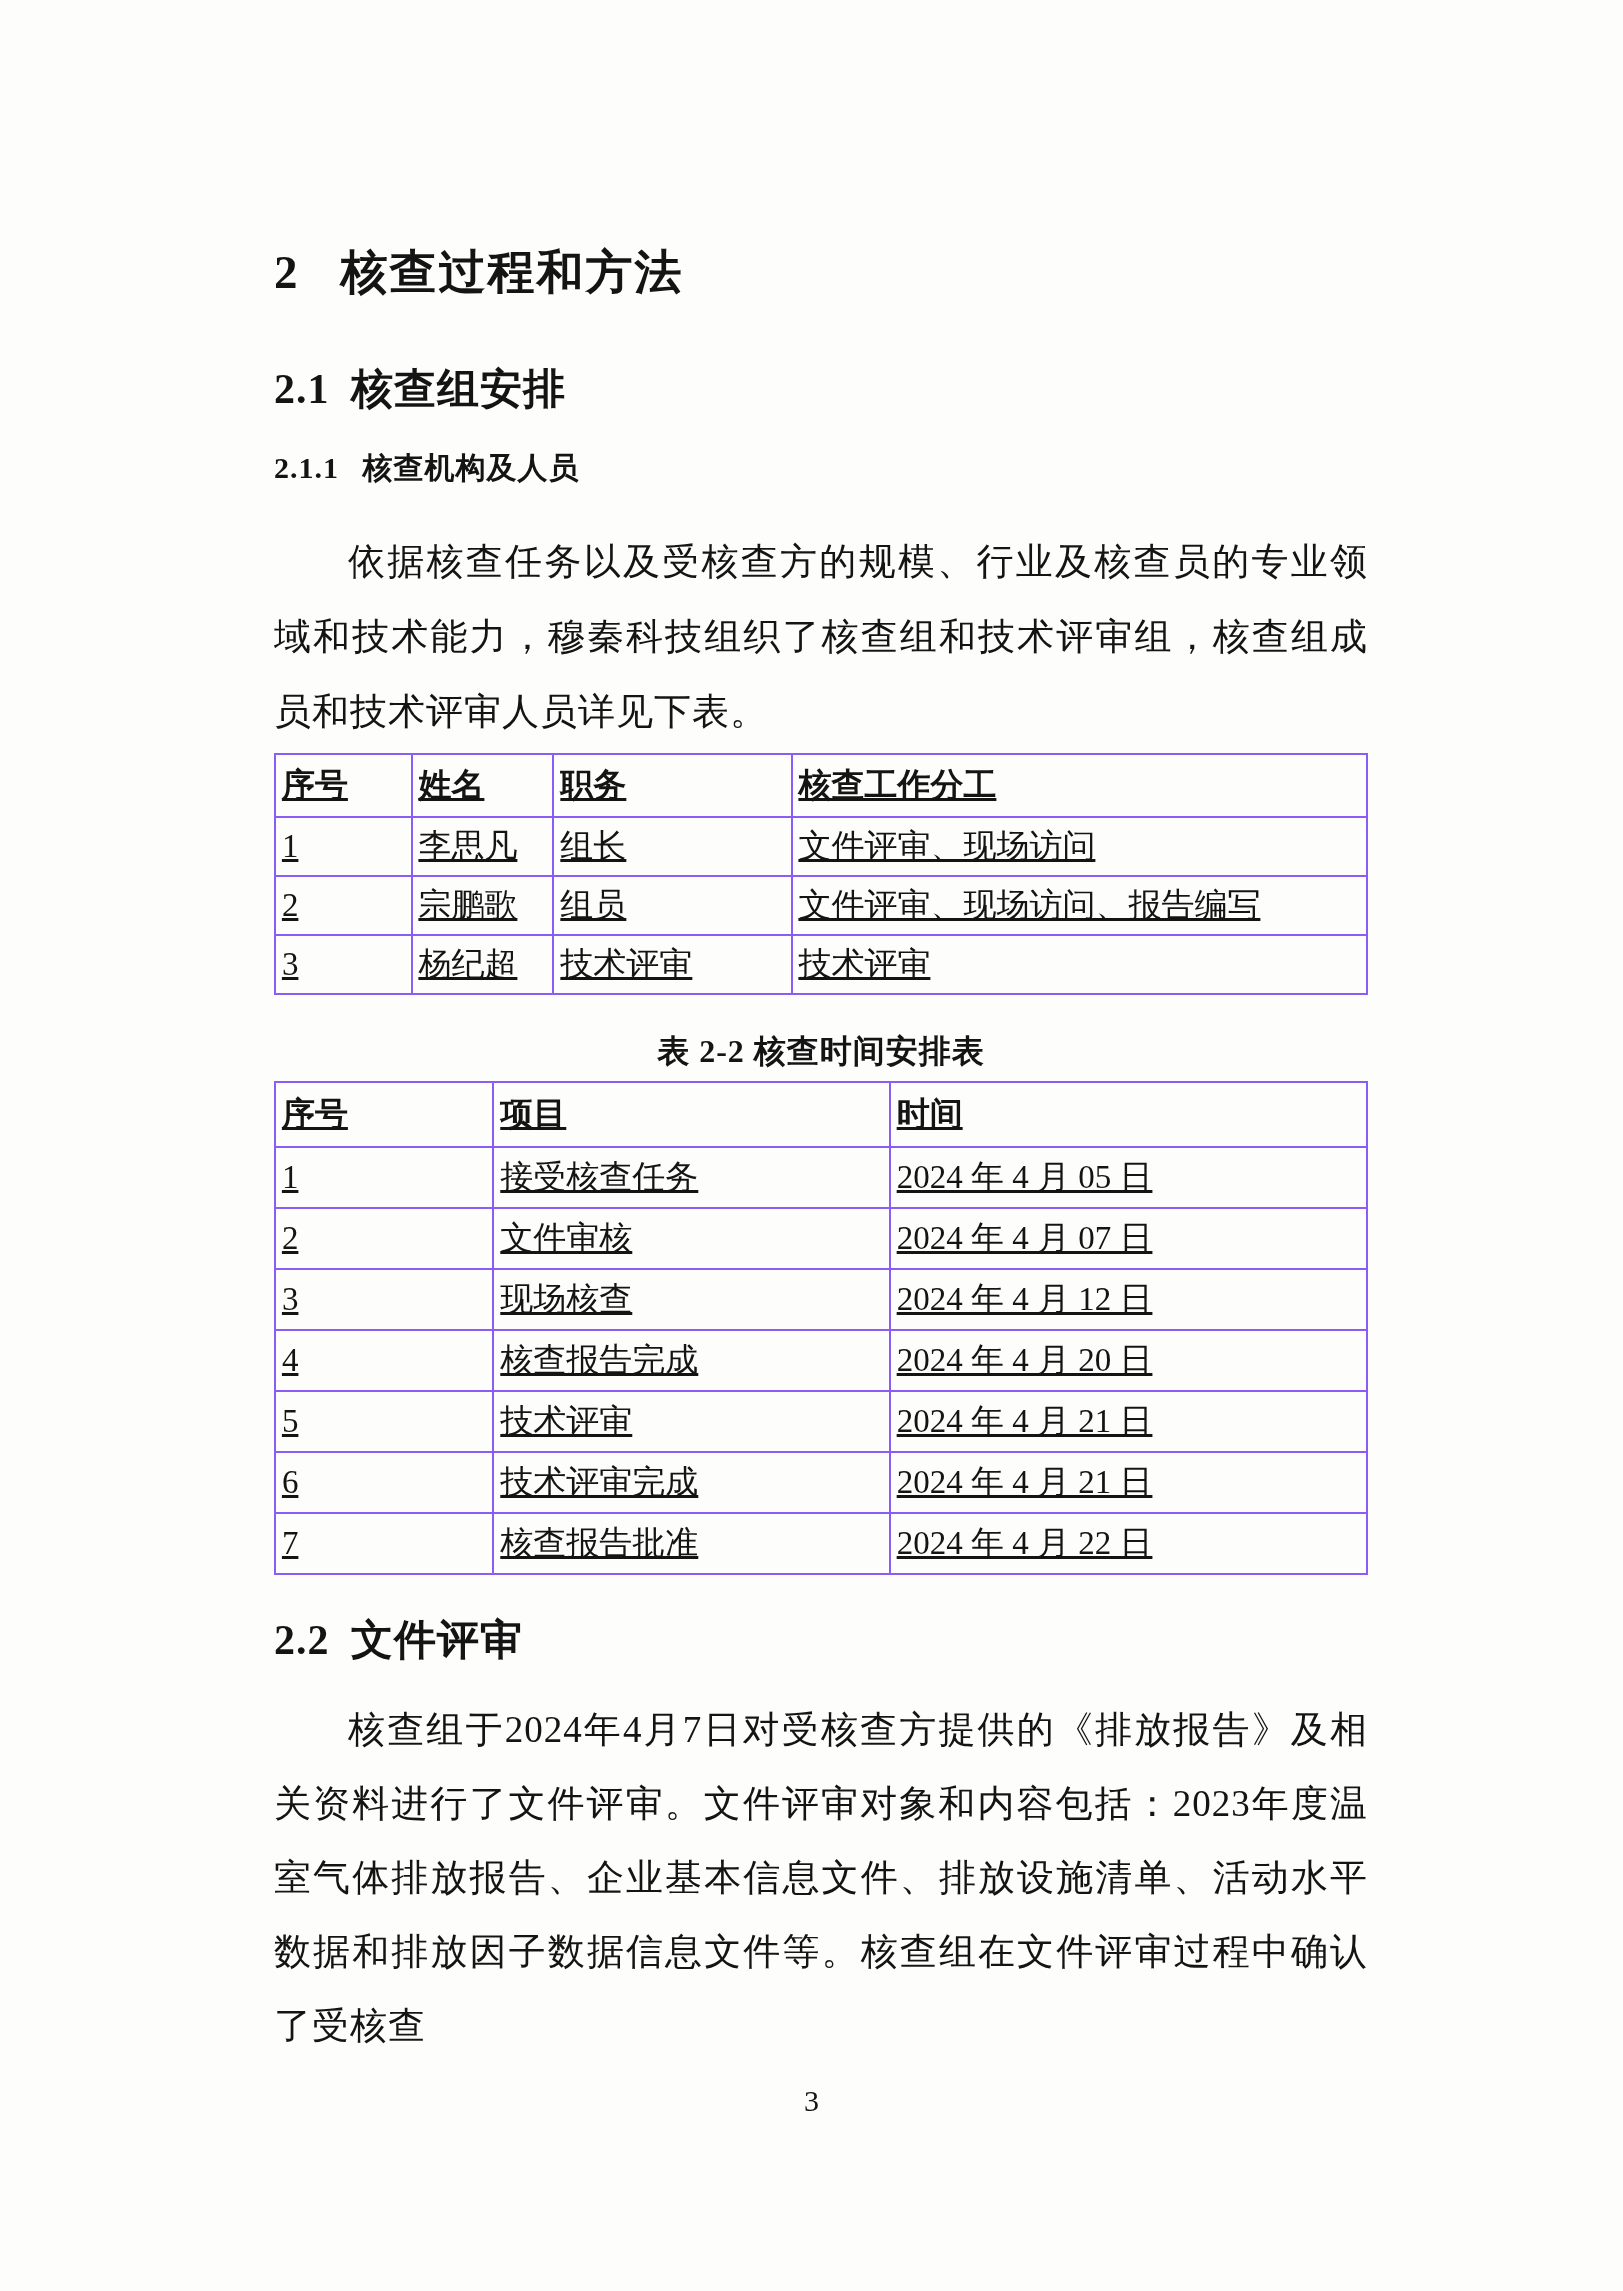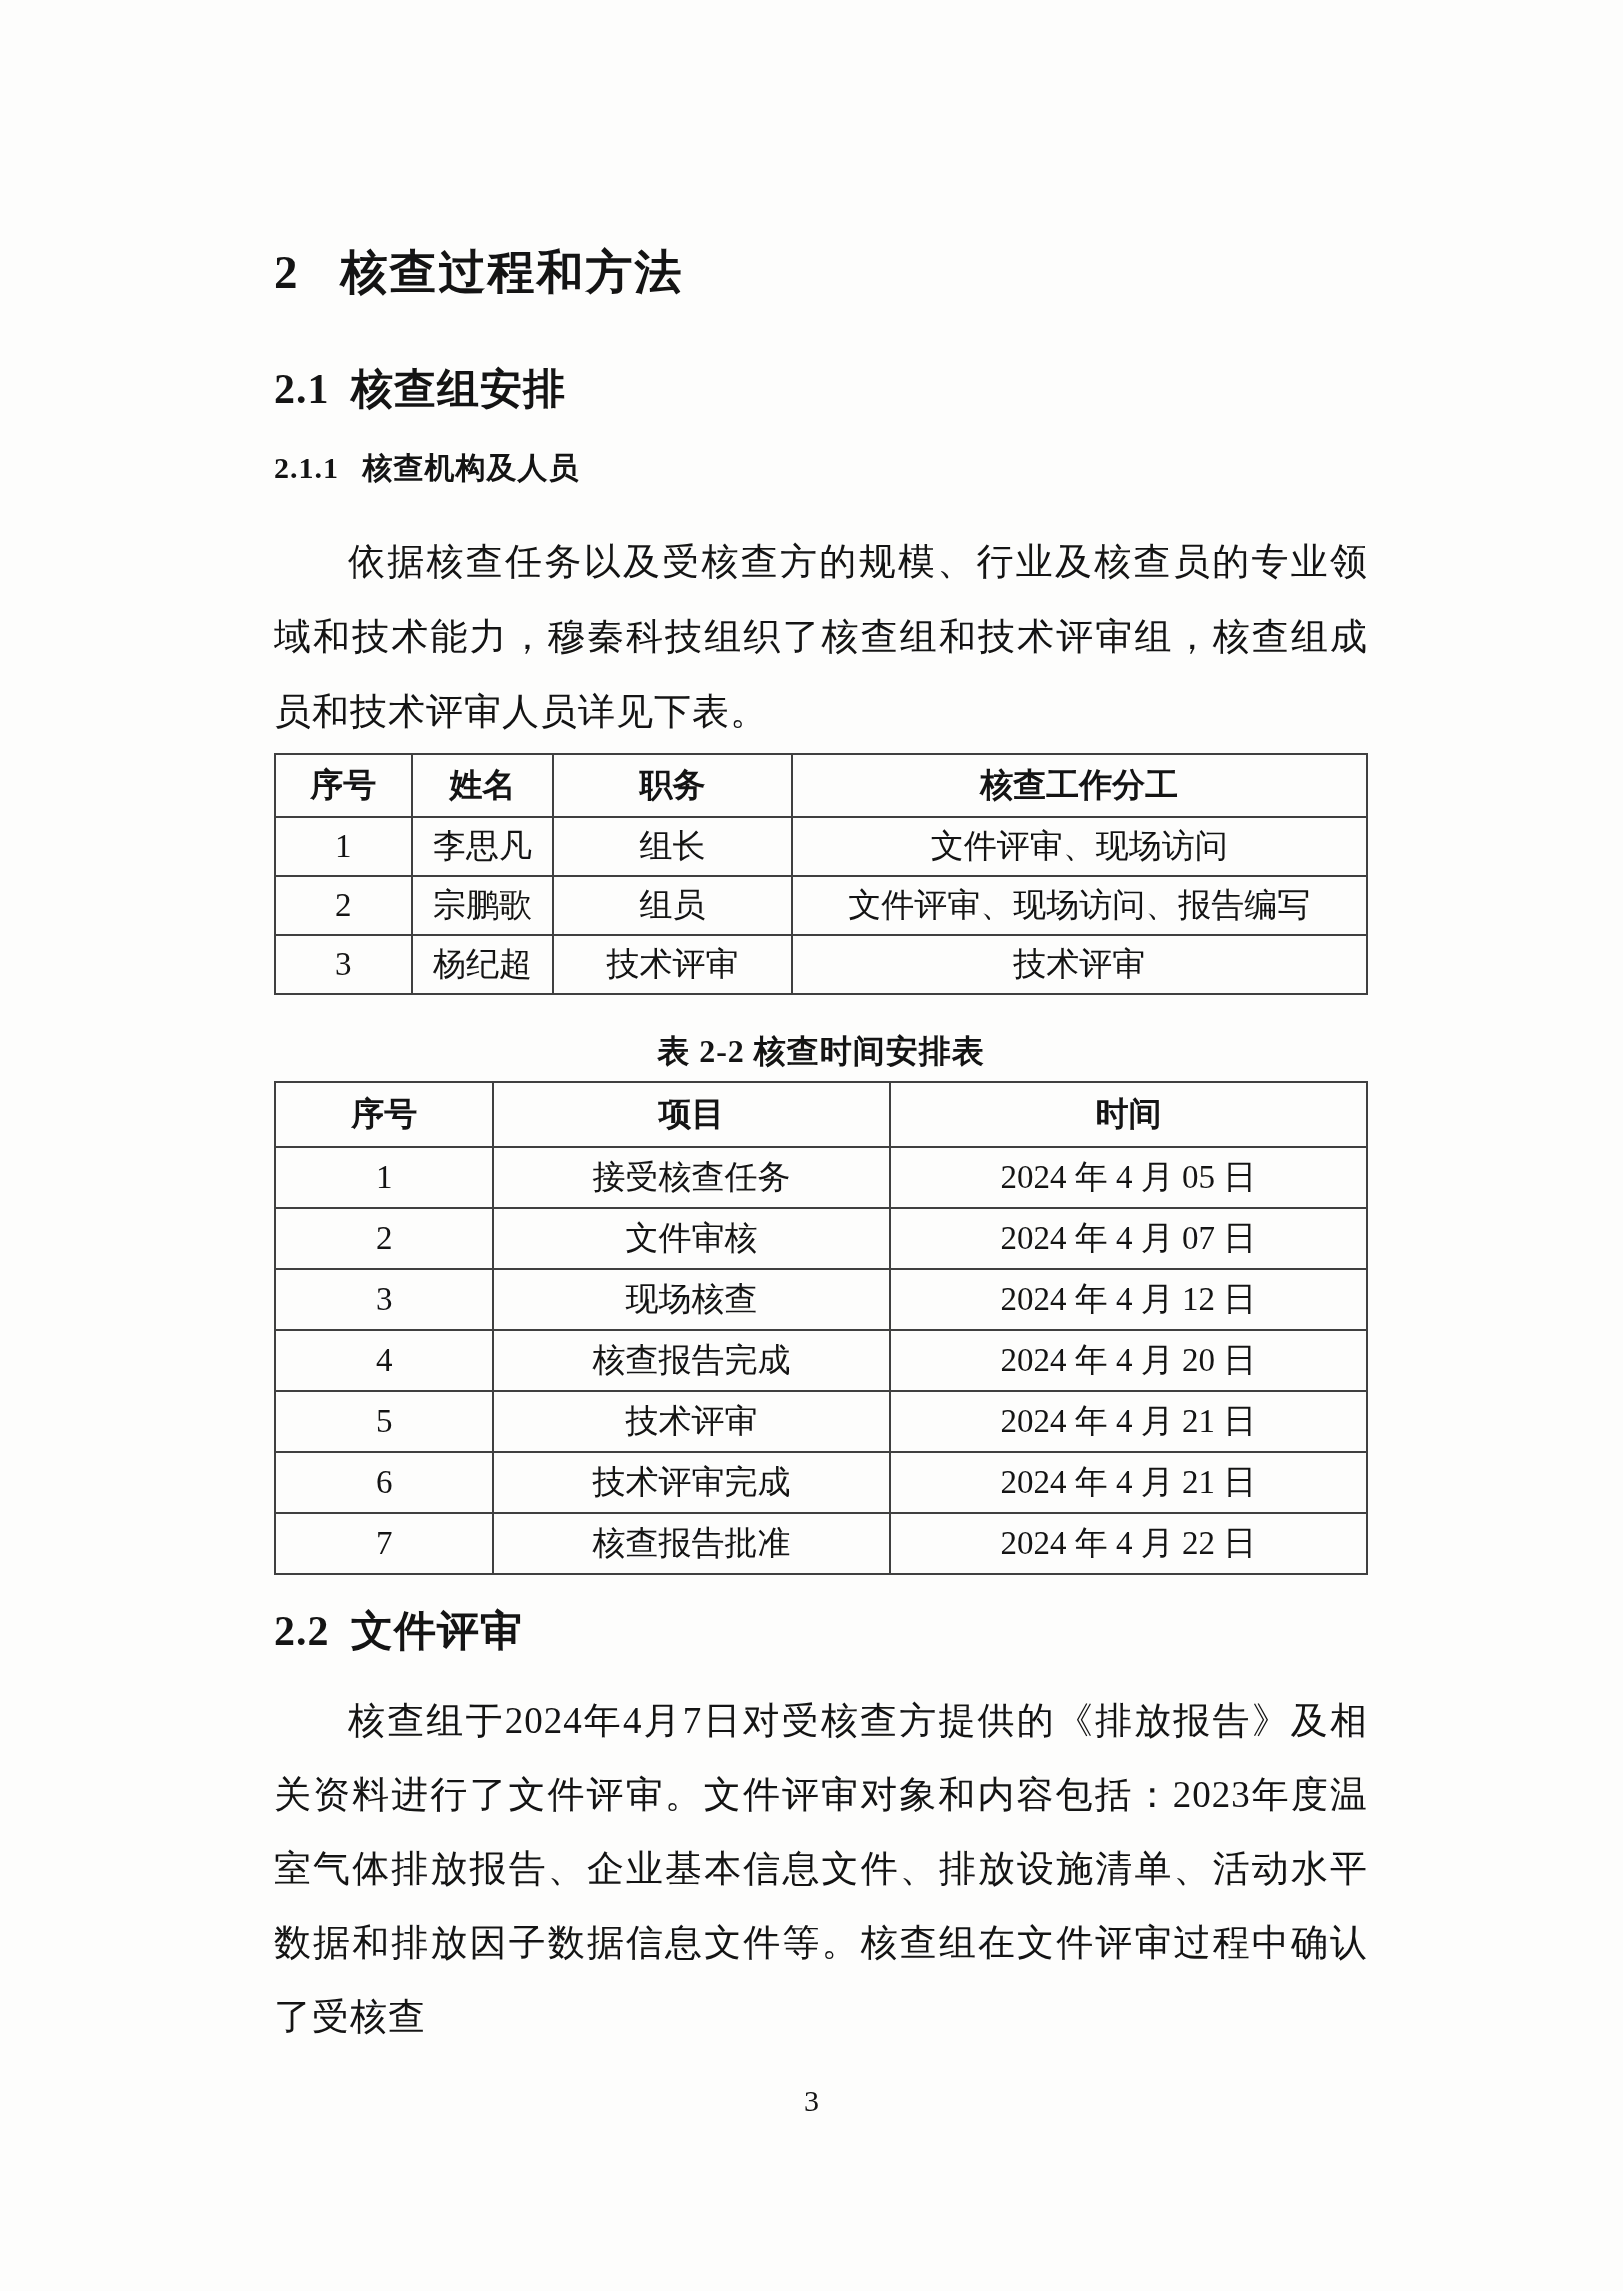--- a/index.html
+++ b/index.html
@@ -41,21 +41,21 @@
   .h-level2 .num { margin-right: 21.6px; }
   .h-level3 {
     margin: 31px 0 0 0;
     font-size: 30px;
     line-height: 47px;
     font-weight: bold;
     letter-spacing: 1px;
   }
   .h-level3 .num { margin-right: 23.5px; }
   .h-212 { margin-top: 37px; }
-  .h-22  { margin-top: 33px; }
+  .h-22  { margin-top: 42px; }
   
   .para {
     margin: 33px 0 0 0;
     font-size: 37px;
     line-height: 75px;
     text-align: justify;
     text-indent: 74px;
     letter-spacing: 1px;
   }
   .para2 {
@@ -76,26 +76,27 @@
   table.doc-table {
     margin-top: 3.9px;
     width: 100%;
     border-collapse: collapse;
     table-layout: fixed;
     border: 2.9px solid #000;
     font-size: 33px;
   }
   table.doc-table th,
   table.doc-table td {
-    border: 2px solid #404040;
-    text-align: center;
+    border: 2px solid #8b5cf6;
+    text-align: left;
     vertical-align: middle;
     padding: 0 5.9px;
     overflow: hidden;
     white-space: nowrap;
+    text-decoration: underline;
   }
   table.doc-table th { font-weight: bold; height: 61px; }
   table.doc-table td { font-weight: normal; height: 57px; }
   #table2 { margin-top: 7.8px; }
   #table2 th { height: 63px; }
   #table2 td { height: 59px; }
   
   #table1 col.c0 { width: 12.5%; }
   #table1 col.c1 { width: 13.0%; }
   #table1 col.c2 { width: 21.8%; }

